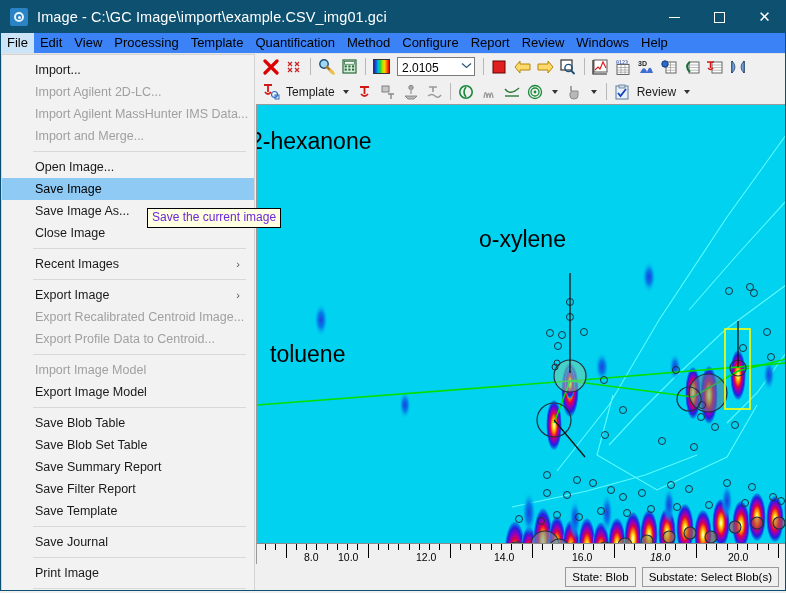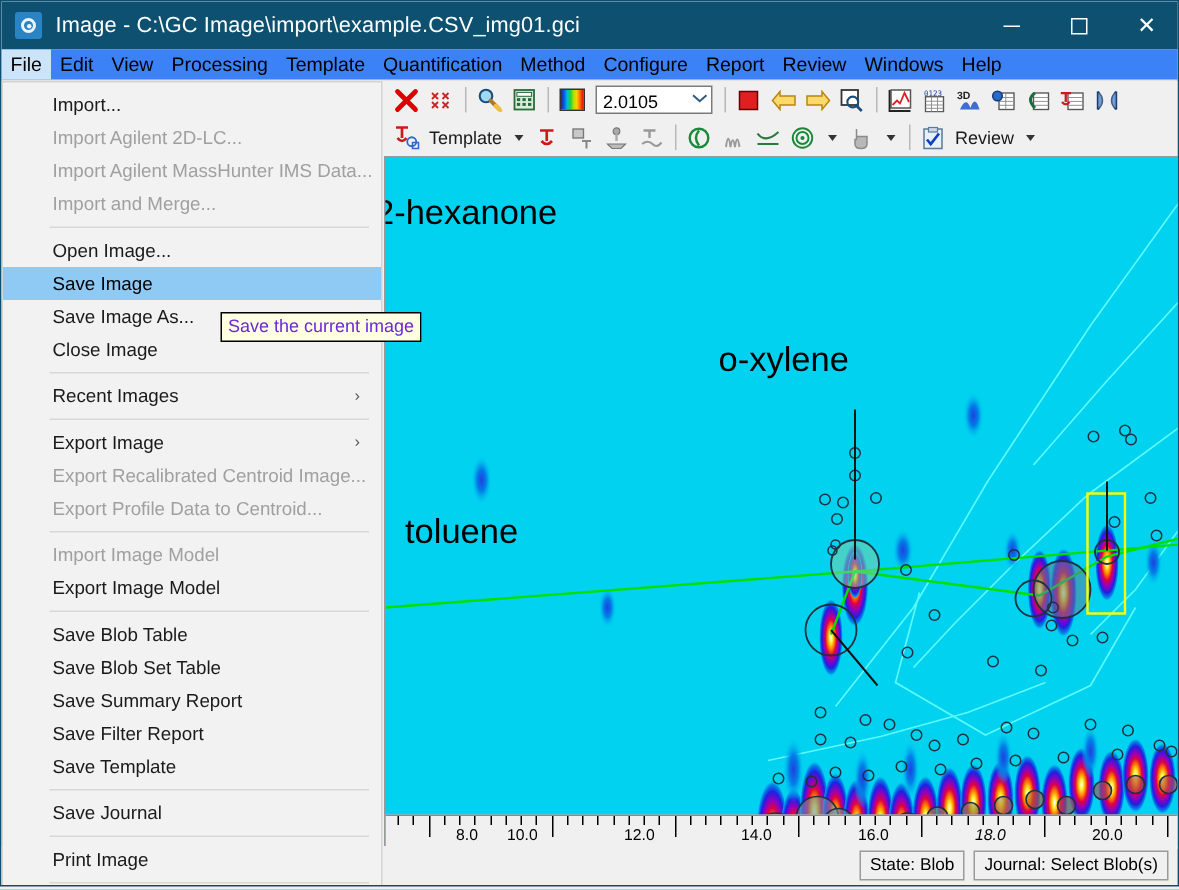--- a/index.html
+++ b/index.html
@@ -741,21 +741,21 @@
       <div class="ticklbl" style="left:159px;">12.0</div>
       <div class="ticklbl" style="left:237px;">14.0</div>
       <div class="ticklbl" style="left:315px;">16.0</div>
       <div class="ticklbl" style="left:393px;font-style:italic;">18.0</div>
       <div class="ticklbl" style="left:471px;">20.0</div>
     </div>
   </div>
 
   <div class="statusbar">
     <div class="statusbox">State: Blob</div>
-    <div class="statusbox">Journal: Select Blob(s)</div>
+    <div class="statusbox">Substate: Select Blob(s)</div>
   </div>
 
   <div class="dropdown">
     <div class="dd-item">Import...</div>
     <div class="dd-item disabled">Import Agilent 2D-LC...</div>
     <div class="dd-item disabled">Import Agilent MassHunter IMS Data...</div>
     <div class="dd-item disabled">Import and Merge...</div>
     <div class="dd-sep"></div>
     <div class="dd-item">Open Image...</div>
     <div class="dd-item sel">Save Image</div>

